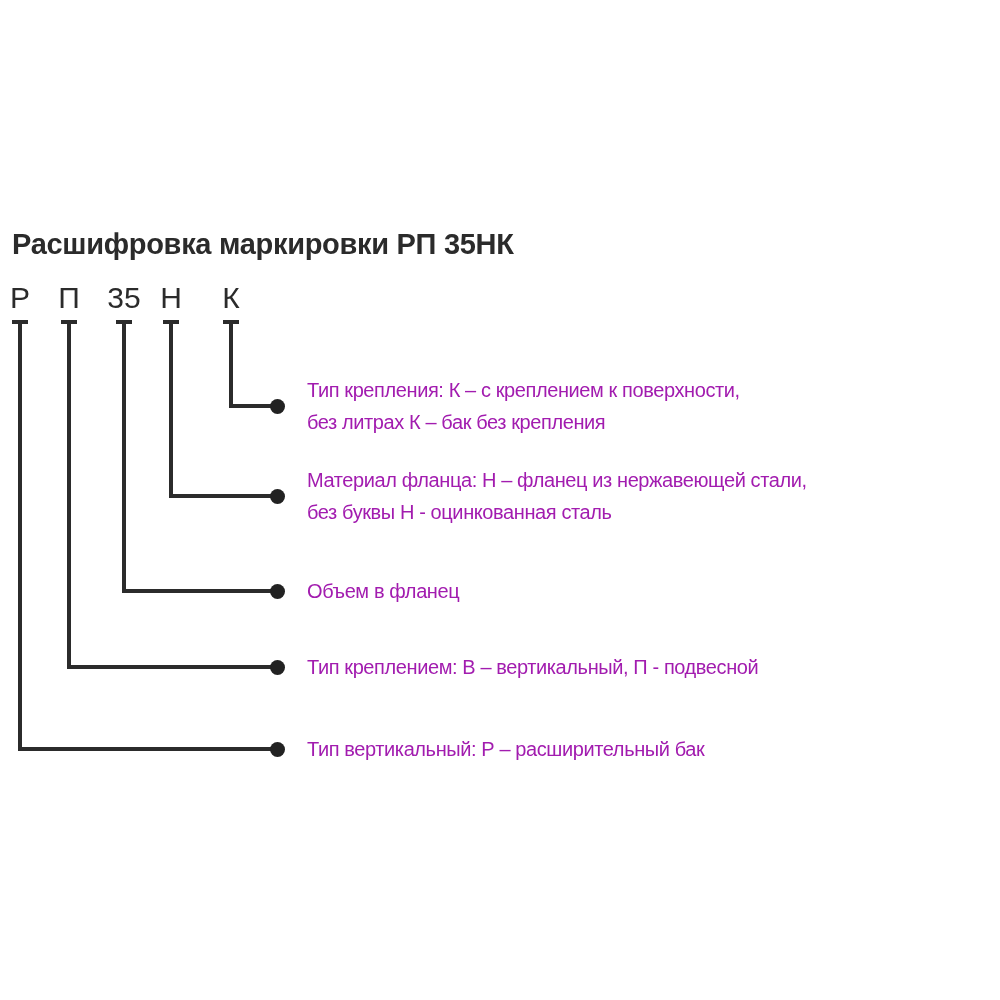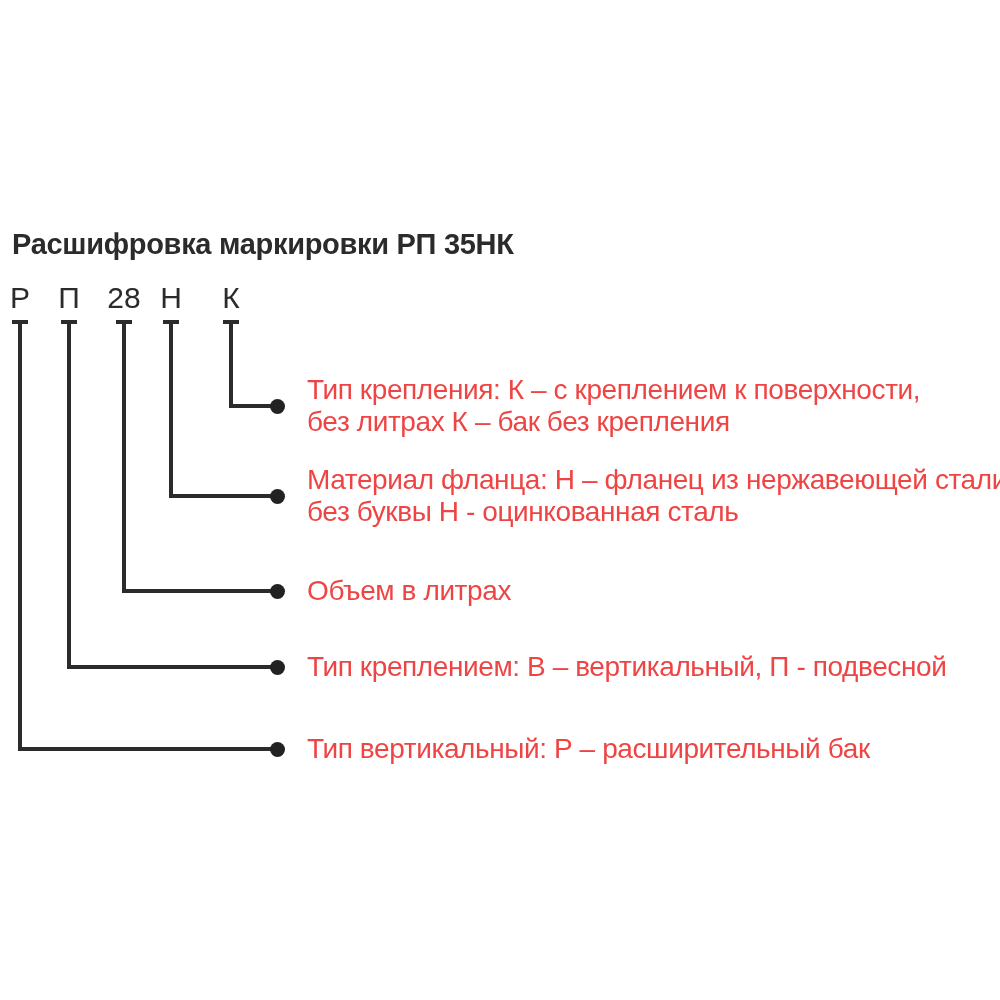--- a/index.html
+++ b/index.html
@@ -55,37 +55,37 @@
   .dot {
     position: absolute;
     width: 15px;
     height: 15px;
     border-radius: 50%;
     background: #222222;
   }
   .label {
     position: absolute;
     left: 307px;
-    font-size: 28px;
+    font-size: 20px;
     line-height: 32px;
-    color: #ef4444;
+    color: #a21caf;
     letter-spacing: -0.4px;
     white-space: nowrap;
   }
 </style>
 </head>
 <body>
 
 <div class="stage">
 
   <div class="title">Расшифровка маркировки РП 35НК</div>
 
   <div class="sym" style="left:20px">Р</div>
   <div class="sym" style="left:69px">П</div>
-  <div class="sym" style="left:124px">28</div>
+  <div class="sym" style="left:124px">35</div>
   <div class="sym" style="left:171px">Н</div>
   <div class="sym" style="left:231px">К</div>
 
   <div class="cap" style="left:223px"></div>
   <div class="vline" style="left:229.25px; height:87.75px"></div>
   <div class="hline" style="left:229.25px; top:404.25px; width:42.75px"></div>
   <div class="dot" style="left:269.5px; top:398.5px"></div>
   <div class="label" style="top:374px">
     <div>Тип крепления: К – с креплением к поверхности,</div>
     <div>без литрах К – бак без крепления</div>
@@ -98,21 +98,21 @@
   <div class="label" style="top:464px">
     <div>Материал фланца: Н – фланец из нержавеющей стали,</div>
     <div>без буквы Н - оцинкованная сталь</div>
   </div>
 
   <div class="cap" style="left:116px"></div>
   <div class="vline" style="left:122.25px; height:272.75px"></div>
   <div class="hline" style="left:122.25px; top:589.25px; width:149.75px"></div>
   <div class="dot" style="left:269.5px; top:583.5px"></div>
   <div class="label" style="top:575px">
-    <div>Объем в литрах</div>
+    <div>Объем в фланец</div>
   </div>
 
   <div class="cap" style="left:61px"></div>
   <div class="vline" style="left:67.25px; height:348.75px"></div>
   <div class="hline" style="left:67.25px; top:665.25px; width:204.75px"></div>
   <div class="dot" style="left:269.5px; top:659.5px"></div>
   <div class="label" style="top:651px">
     <div>Тип креплением: В – вертикальный, П - подвесной</div>
   </div>
 

